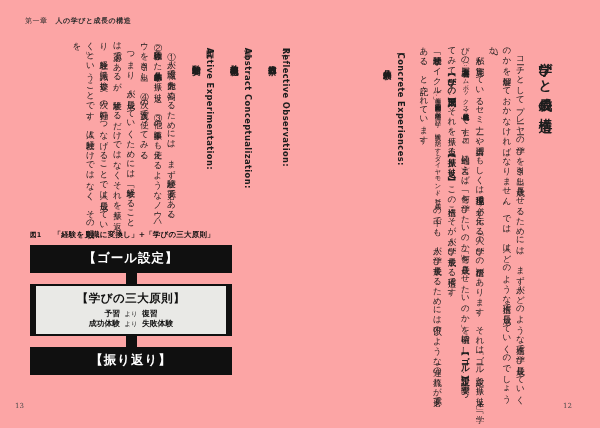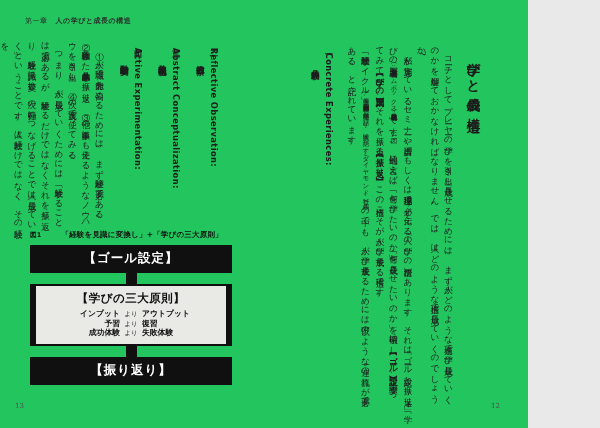--- a/index.html
+++ b/index.html
@@ -1,18 +1,18 @@
 <!DOCTYPE html>
 <html lang="ja"><head>
 <meta charset="utf-8">
 <style>
   html,body{margin:0;padding:0;}
   body{width:600px;height:428px;overflow:hidden;background:#e9e9e9;}
   .spread{
-    position:relative;width:528px;height:428px;background:#22c55e;
+    position:relative;width:600px;height:428px;background:#fca5a5;
     font-family:"DejaVu Serif",serif;color:#1d1d1d;
   }
   
   .running-header{
     position:absolute;top:16px;left:25px;font-size:7px;color:#2b2b2b;
     font-family:"DejaVu Sans",sans-serif;letter-spacing:.5px;
   }
   .running-header .chap{margin-right:8px;font-weight:normal;}
   .running-header .chap-title{font-weight:bold;}
   .folio{position:absolute;bottom:18px;font-size:7px;color:#4a4a4a;font-family:"DejaVu Serif",serif;}
@@ -34,21 +34,21 @@
   .t-bold{font-family:"DejaVu Sans",sans-serif;font-weight:bold;}
   
   .vlist-item{font-family:"DejaVu Sans",sans-serif;font-weight:bold;font-size:8.3px;}
   .vlist-item.first{margin-block-start:10px;}
   .vlist-item{margin-block-end:11px;}
   .vlist-item .line-en{margin:0;text-indent:1em;letter-spacing:.4px;}
   .vlist-item .line-ja{margin:0;text-indent:2.7em;letter-spacing:.6px;}
   
   .figure{position:absolute;left:30px;top:230px;width:202px;font-family:"DejaVu Sans",sans-serif;}
   .fig-caption{font-size:7.5px;font-weight:bold;color:#111;margin-bottom:5px;letter-spacing:.2px;}
-  .fig-caption .fig-label{font-size:6.5px;margin-right:20px;}
+  .fig-caption .fig-label{font-size:6.5px;margin-right:12px;}
   .fig-box-dark{
     background:#101010;color:#fff;text-align:center;
     font-size:12.5px;font-weight:bold;padding:5px 0 6px;letter-spacing:1px;
   }
   .fig-connector{width:11px;height:11px;background:#101010;margin:0 auto;}
   .fig-box-mid{
     background:#e9e9e6;border:2px solid #101010;border-left:6px solid #101010;
     border-right:6px solid #101010;padding:5px 6px 6px;
   }
   .fig-box-mid .mid-title{
@@ -102,25 +102,20 @@
 
   <div class="figure">
     <div class="fig-caption">
       <span class="fig-label">図1</span><span>「経験を見識に変換し」+「学びの三大原則」</span>
     </div>
     <div class="fig-box-dark">【ゴール設定】</div>
     <div class="fig-connector"></div>
     <div class="fig-box-mid">
       <p class="mid-title">【学びの三大原則】</p>
       <div class="principle-row">
-        <span class="p-left">インプット</span>
-        <span class="p-mid">より</span>
-        <span class="p-right">アウトプット</span>
-      </div>
-      <div class="principle-row">
         <span class="p-left">予習</span>
         <span class="p-mid">より</span>
         <span class="p-right">復習</span>
       </div>
       <div class="principle-row">
         <span class="p-left">成功体験</span>
         <span class="p-mid">より</span>
         <span class="p-right">失敗体験</span>
       </div>
     </div>

